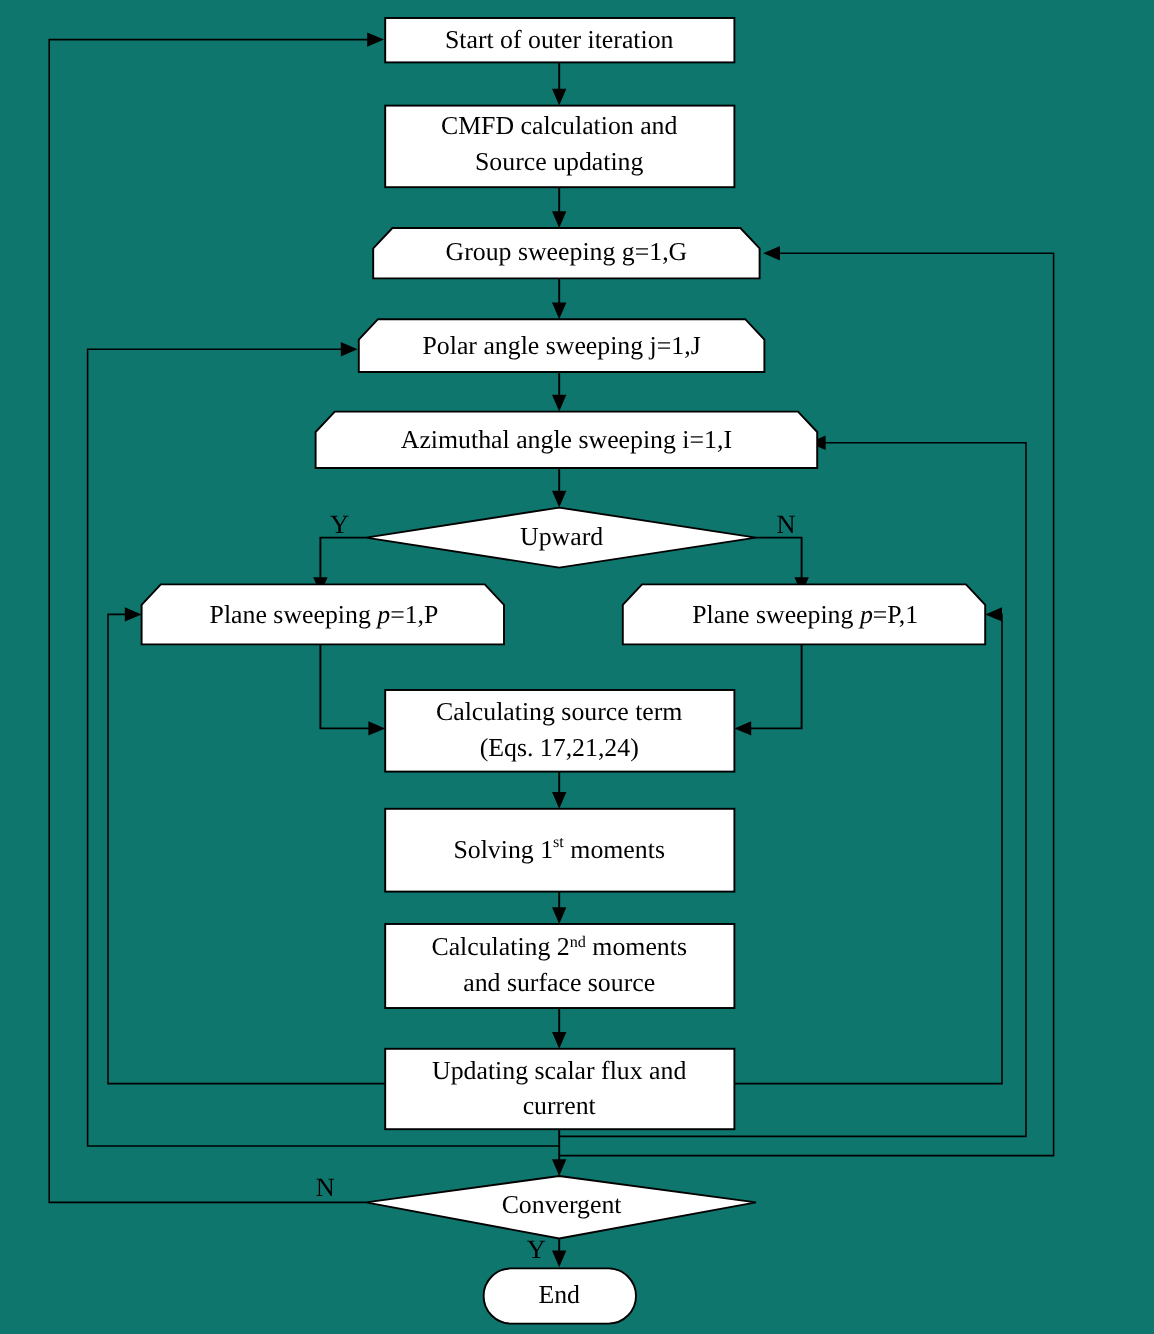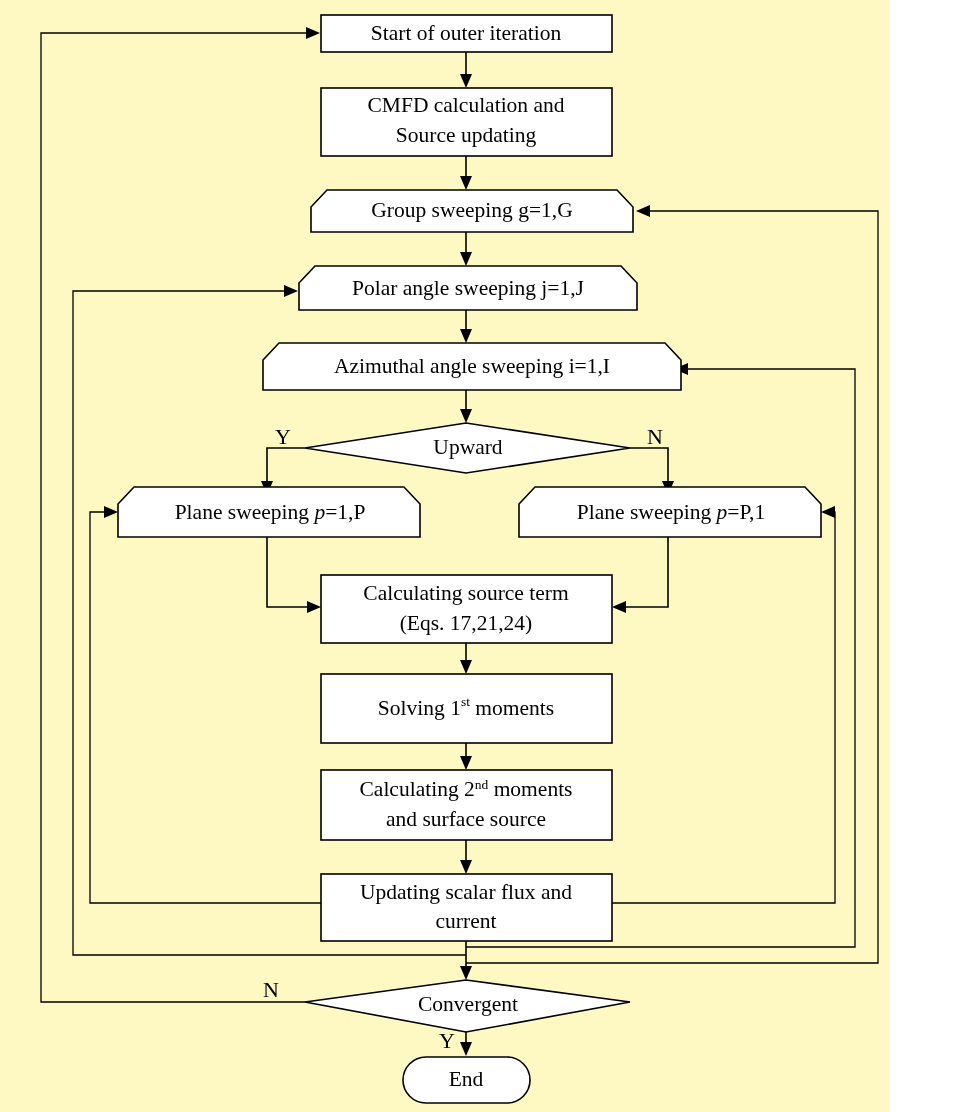--- a/index.html
+++ b/index.html
@@ -2,23 +2,23 @@
 <html><head>
 <meta charset="utf-8">
 <style>
   html, body {
     margin: 0;
     padding: 0;
     background: #ffffff;
   }
   #chart-root {
     position: relative;
-    width: 890px;
+    width: 962px;
     height: 1112px;
-    background: #fef9c3;
+    background: #0f766e;
     font-family: "Liberation Serif", "DejaVu Serif", serif;
     overflow: hidden;
   }
   svg.flow {
     position: absolute;
     top: 0;
     left: 0;
     width: 962px;
     height: 1112px;
   }

